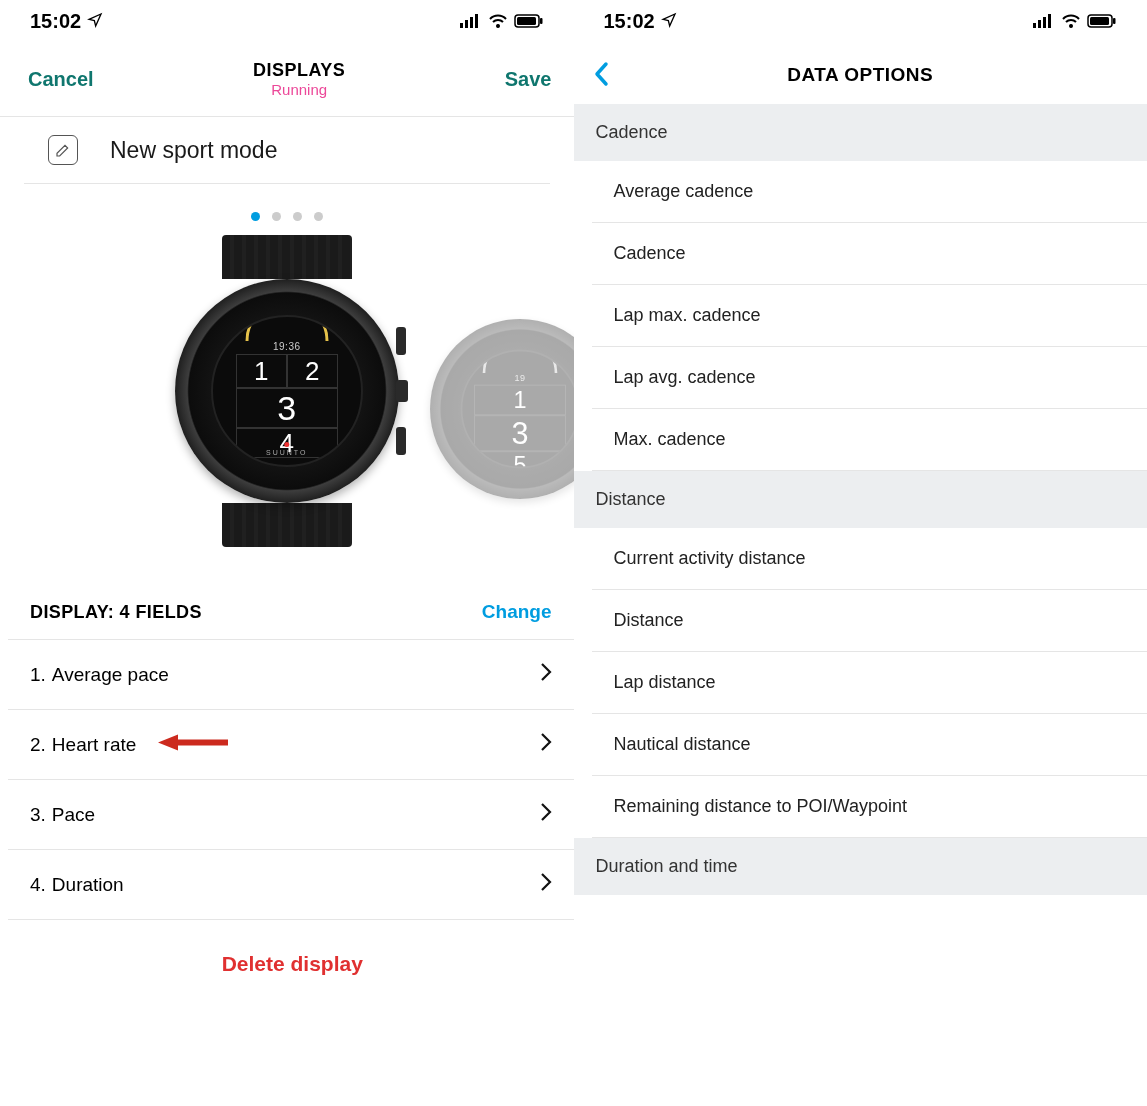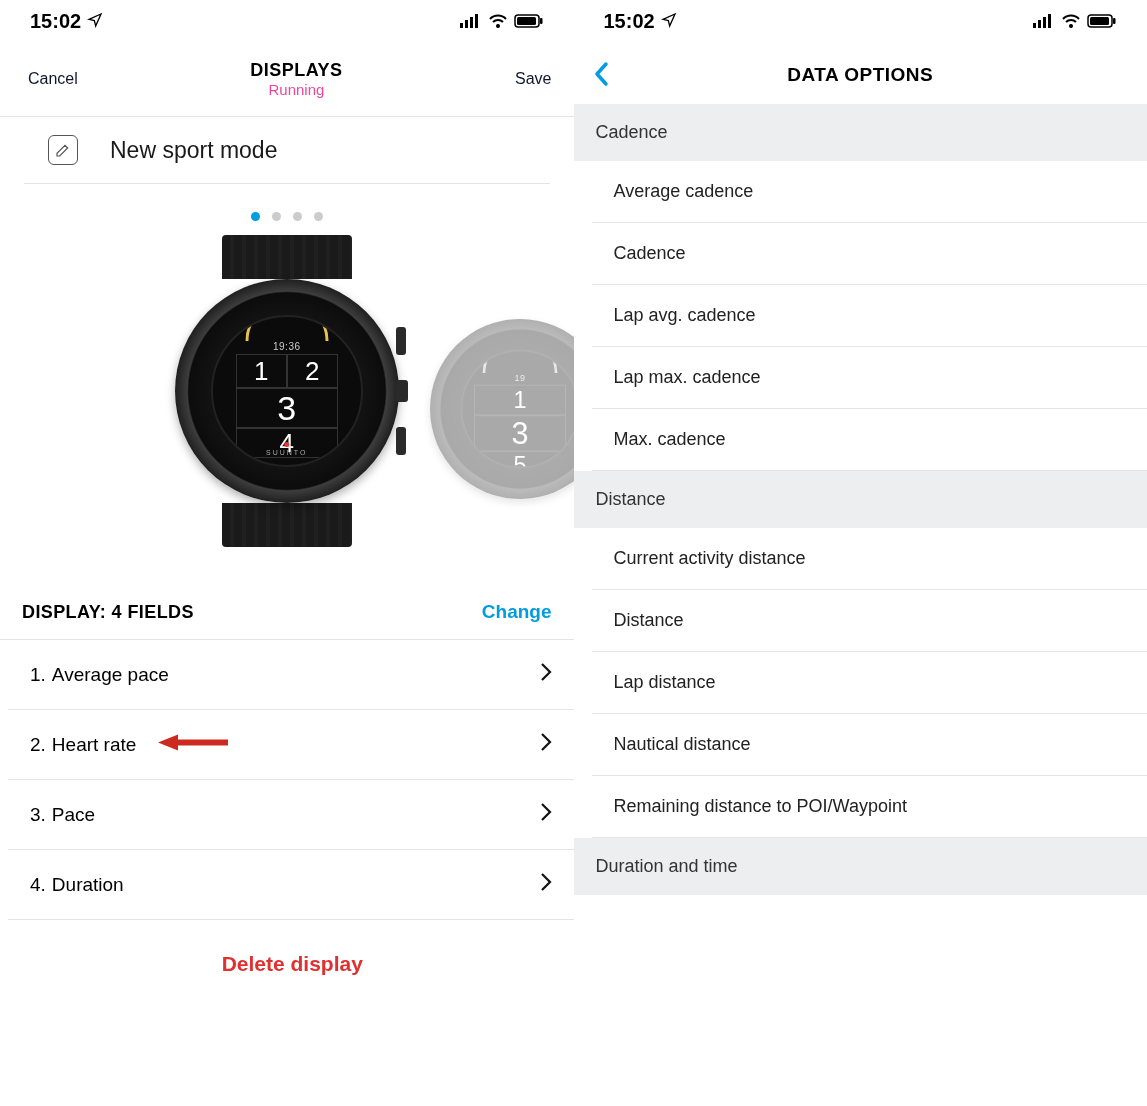--- a/index.html
+++ b/index.html
@@ -34,23 +34,23 @@
 
   
   .header {
     display: flex;
     align-items: center;
     justify-content: space-between;
     padding: 18px 22px 18px 28px;
     border-bottom: 1px solid #e5e5e5;
   }
   .header .cancel, .header .save {
-    color: #0f172a;
-    font-size: 16px;
-    font-weight: 400;
+    color: #0f766e;
+    font-size: 20px;
+    font-weight: 700;
   }
   .header-center { text-align: center; }
   .header-title { font-size: 18px; font-weight: 800; letter-spacing: 0.5px; }
   .header-sub { font-size: 15px; color: #ec4899; }
 
   .header-b {
     display:flex; align-items:center; justify-content:center;
     position: relative;
     padding: 22px 0 18px 0;
   }
@@ -145,21 +145,21 @@
     filter: grayscale(1);
   }
   .watch-peek .watch-case{ width:200px;height:200px;}
   .watch-peek .watch-face{ width:132px;height:132px;}
 
   
   .section-header {
     display:flex; align-items:center; justify-content:space-between;
     padding: 26px 22px 16px 22px;
     border-bottom:1px solid #e5e5e5;
-    margin: 0 0 0 0;
+    margin: 0 0 0 8px;
   }
   .section-header .label { font-size:18px; font-weight:800; letter-spacing:.4px; }
   .section-header .change { color:#009DE0; font-size:19px; font-weight:600; }
 
   
   .field-row {
     display:flex; align-items:center; justify-content:space-between;
     padding: 22px 22px;
     border-bottom:1px solid #e5e5e5;
     margin: 0 0 0 8px;
@@ -390,22 +390,22 @@
           <path d="M14 4 L5 14 L14 24" fill="none" stroke="#009DE0" stroke-width="3.5" stroke-linecap="round" stroke-linejoin="round"></path>
         </svg>
     </span>
     <span class="title-b">DATA OPTIONS</span>
   </div>
 
   <div id="options-container">
       <div class="group-header">Cadence</div>
       <div class="option-row">Average cadence</div>
       <div class="option-row">Cadence</div>
+      <div class="option-row">Lap max. cadence</div>
       <div class="option-row">Lap avg. cadence</div>
-      <div class="option-row">Lap max. cadence</div>
       <div class="option-row">Max. cadence</div>
       <div class="group-header">Distance</div>
       <div class="option-row">Current activity distance</div>
       <div class="option-row">Distance</div>
       <div class="option-row">Lap distance</div>
       <div class="option-row">Nautical distance</div>
       <div class="option-row">Remaining distance to POI/Waypoint</div>
       <div class="group-header">Duration and time</div>
     </div>
 </div>

